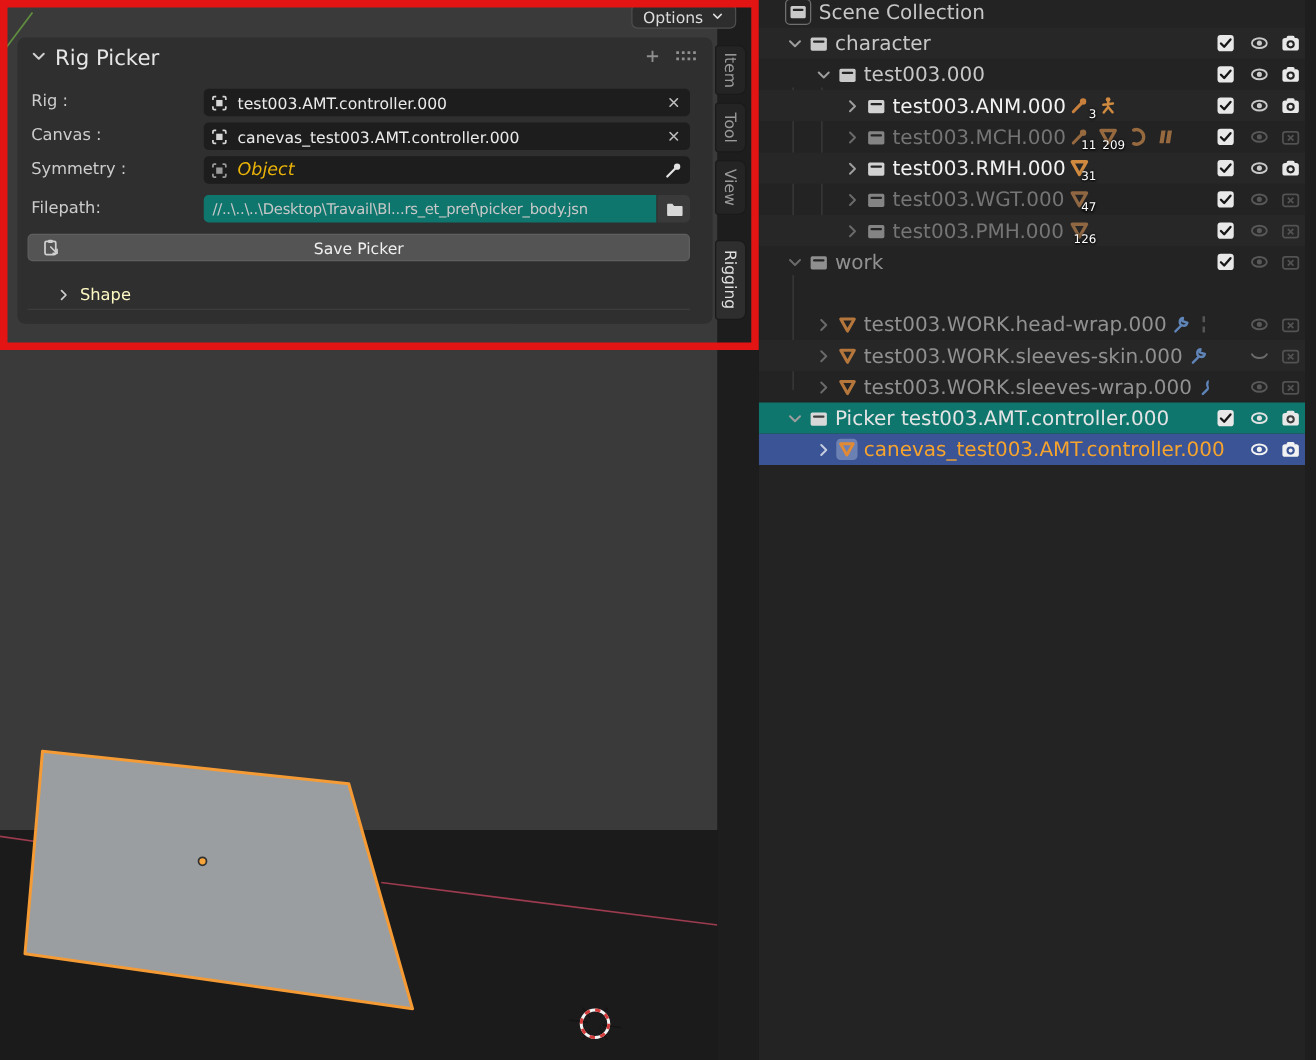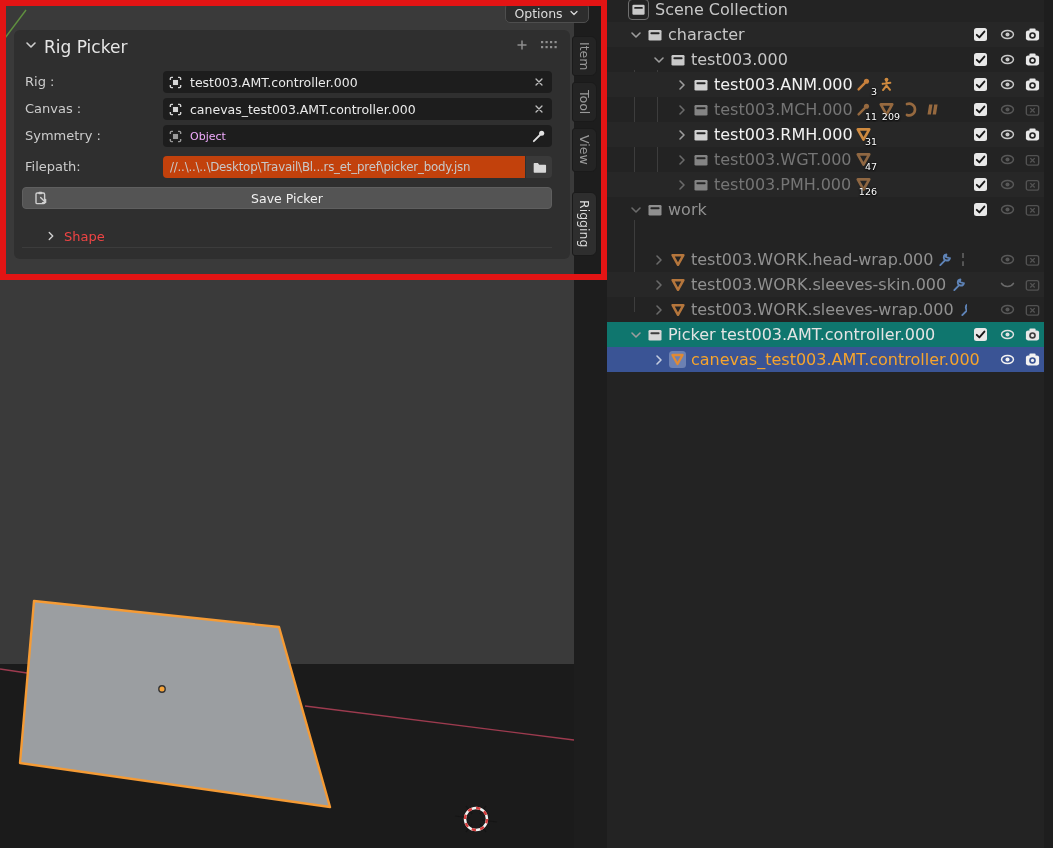--- a/index.html
+++ b/index.html
@@ -23,36 +23,36 @@
   .p-header { position:absolute; left:0; top:0; right:0; height:30px; }
   .p-title { position:absolute; left:30px; top:7px; font-size:17px; color:#e6e6e6; }
   .p-chev { position:absolute; left:9px; top:7px; color:#cfcfcf; }
   .p-plus { position:absolute; right:40px; top:7px; color:#8f8f8f; }
   .p-grip { position:absolute; right:12px; top:10px; color:#8f8f8f; }
   .f-label { position:absolute; left:11px; height:22px; line-height:22px; font-size:13px; color:#cccccc; }
   .field { position:absolute; left:149px; right:18px; height:22px; background:#1d1d1d;
     border-radius:4px; display:flex; align-items:center; }
   .field .obj-ic { margin-left:5px; color:#d6d6d6; }
   .field .f-val { margin-left:7px; font-size:12.5px; color:#eaeaea; white-space:nowrap; }
-  .field .f-ph  { margin-left:7px; font-size:11px; color:#f0abfc; }
+  .field .f-ph  { margin-left:7px; font-size:14px; color:#eab308;font-style:italic; }
   .field .sp { flex:1; }
   .field .x-ic { margin-right:6px; color:#bdbdbd; }
   .field .drop-ic { margin-right:6px; color:#e2e2e2; }
   .fp-wrap { position:absolute; left:149px; right:18px; height:22px; display:flex; gap:1px; }
-  .fp-main { flex:1; background:#c2410c; border-radius:4px 0 0 4px; display:flex; align-items:center; overflow:hidden; }
+  .fp-main { flex:1; background:#0f766e; border-radius:4px 0 0 4px; display:flex; align-items:center; overflow:hidden; }
   .fp-main .f-val { margin-left:7px; font-size:11.8px; letter-spacing:-.2px; }
   .fp-btn { width:26px; background:#3a3a3a; border-radius:0 4px 4px 0;
     display:flex; align-items:center; justify-content:center; color:#d8d8d8; }
   .save-btn { position:absolute; left:8px; right:18px; top:157px; height:22px;
     background:#545454; border:1px solid #5f5f5f; border-radius:4px;
     display:flex; align-items:center; justify-content:center;
     font-size:12.5px; color:#f0f0f0; }
   .save-ic { position:absolute; left:10px; color:#cfcfcf; }
   .shape-row { position:absolute; left:30px; top:197px; height:18px; display:flex; align-items:center; gap:6px; }
-  .shape-row .lbl { font-size:13px; color:#ef4444; }
+  .shape-row .lbl { font-size:13px; color:#fef9c3; }
   .p-sep { position:absolute; left:8px; right:18px; top:217px; height:1px; background:#3c3c3c; }
 
   
   .tab { position:absolute; left:572px; width:25px; background:#242424;
     border:1px solid #1a1a1a; border-radius:3px 6px 6px 3px;
     color:#9a9a9a; font-size:12.5px; display:flex; align-items:center; justify-content:center;
     writing-mode:vertical-rl; z-index:2; }
   .tab.active { background:#2e2e2e; color:#dedede; }
 
   

